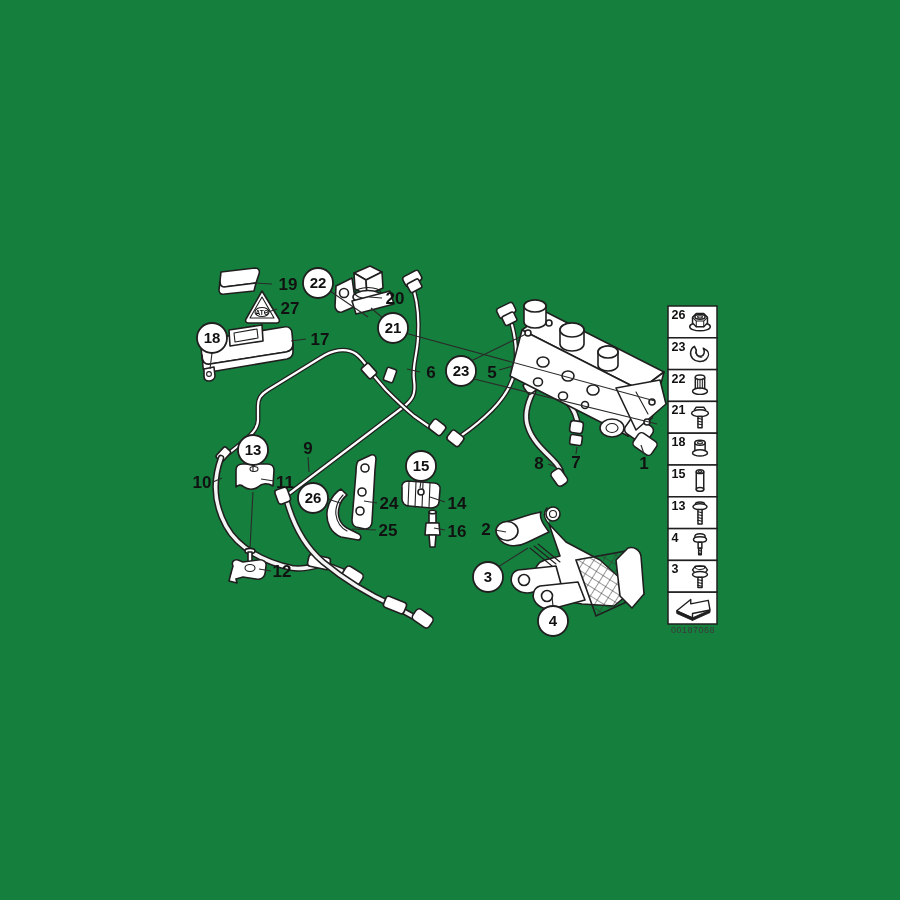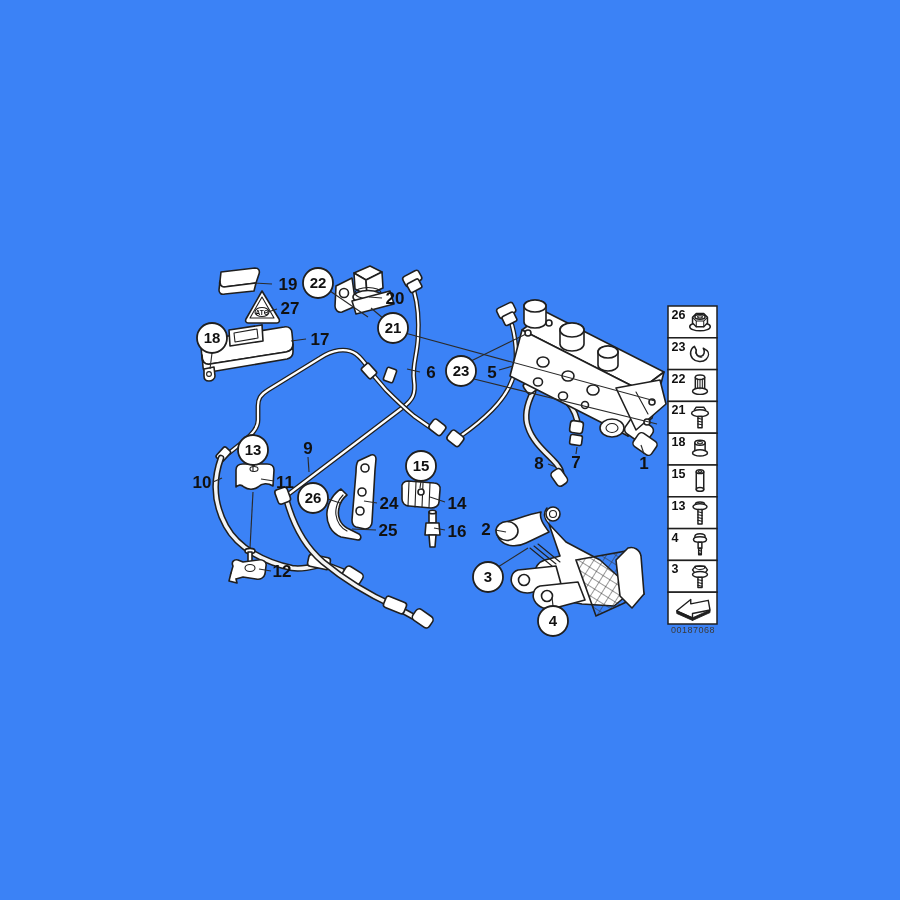--- a/index.html
+++ b/index.html
@@ -1,16 +1,16 @@
 <!DOCTYPE html>
 <html><head>
 <meta charset="utf-8">
 <style>
   html,body{margin:0;padding:0;background:#fff;}
-  .stage{position:relative;width:900px;height:900px;background:#3b82f6;overflow:hidden;
+  .stage{position:relative;width:900px;height:900px;background:#15803d;overflow:hidden;
          font-family:"Liberation Sans", sans-serif;}
   svg{position:absolute;left:0;top:0;}
   .part{fill:#ffffff;stroke:#1f1f1f;stroke-width:1.6;stroke-linejoin:round;stroke-linecap:round;}
   .partthin{fill:none;stroke:#1f1f1f;stroke-width:1.1;stroke-linejoin:round;stroke-linecap:round;}
   .pipe-o{fill:none;stroke:#1f1f1f;stroke-width:4.8;stroke-linecap:round;stroke-linejoin:round;}
   .pipe-i{fill:none;stroke:#ffffff;stroke-width:2.2;stroke-linecap:round;stroke-linejoin:round;}
   .hose-o{fill:none;stroke:#1f1f1f;stroke-width:6.6;stroke-linecap:round;stroke-linejoin:round;}
   .hose-i{fill:none;stroke:#f4f4f4;stroke-width:3.6;stroke-linecap:round;stroke-linejoin:round;}
   .leader{stroke:#2a2a2a;stroke-width:1.15;fill:none;}
   .co-num{font-family:"Liberation Sans", sans-serif;font-weight:bold;fill:#111;}

